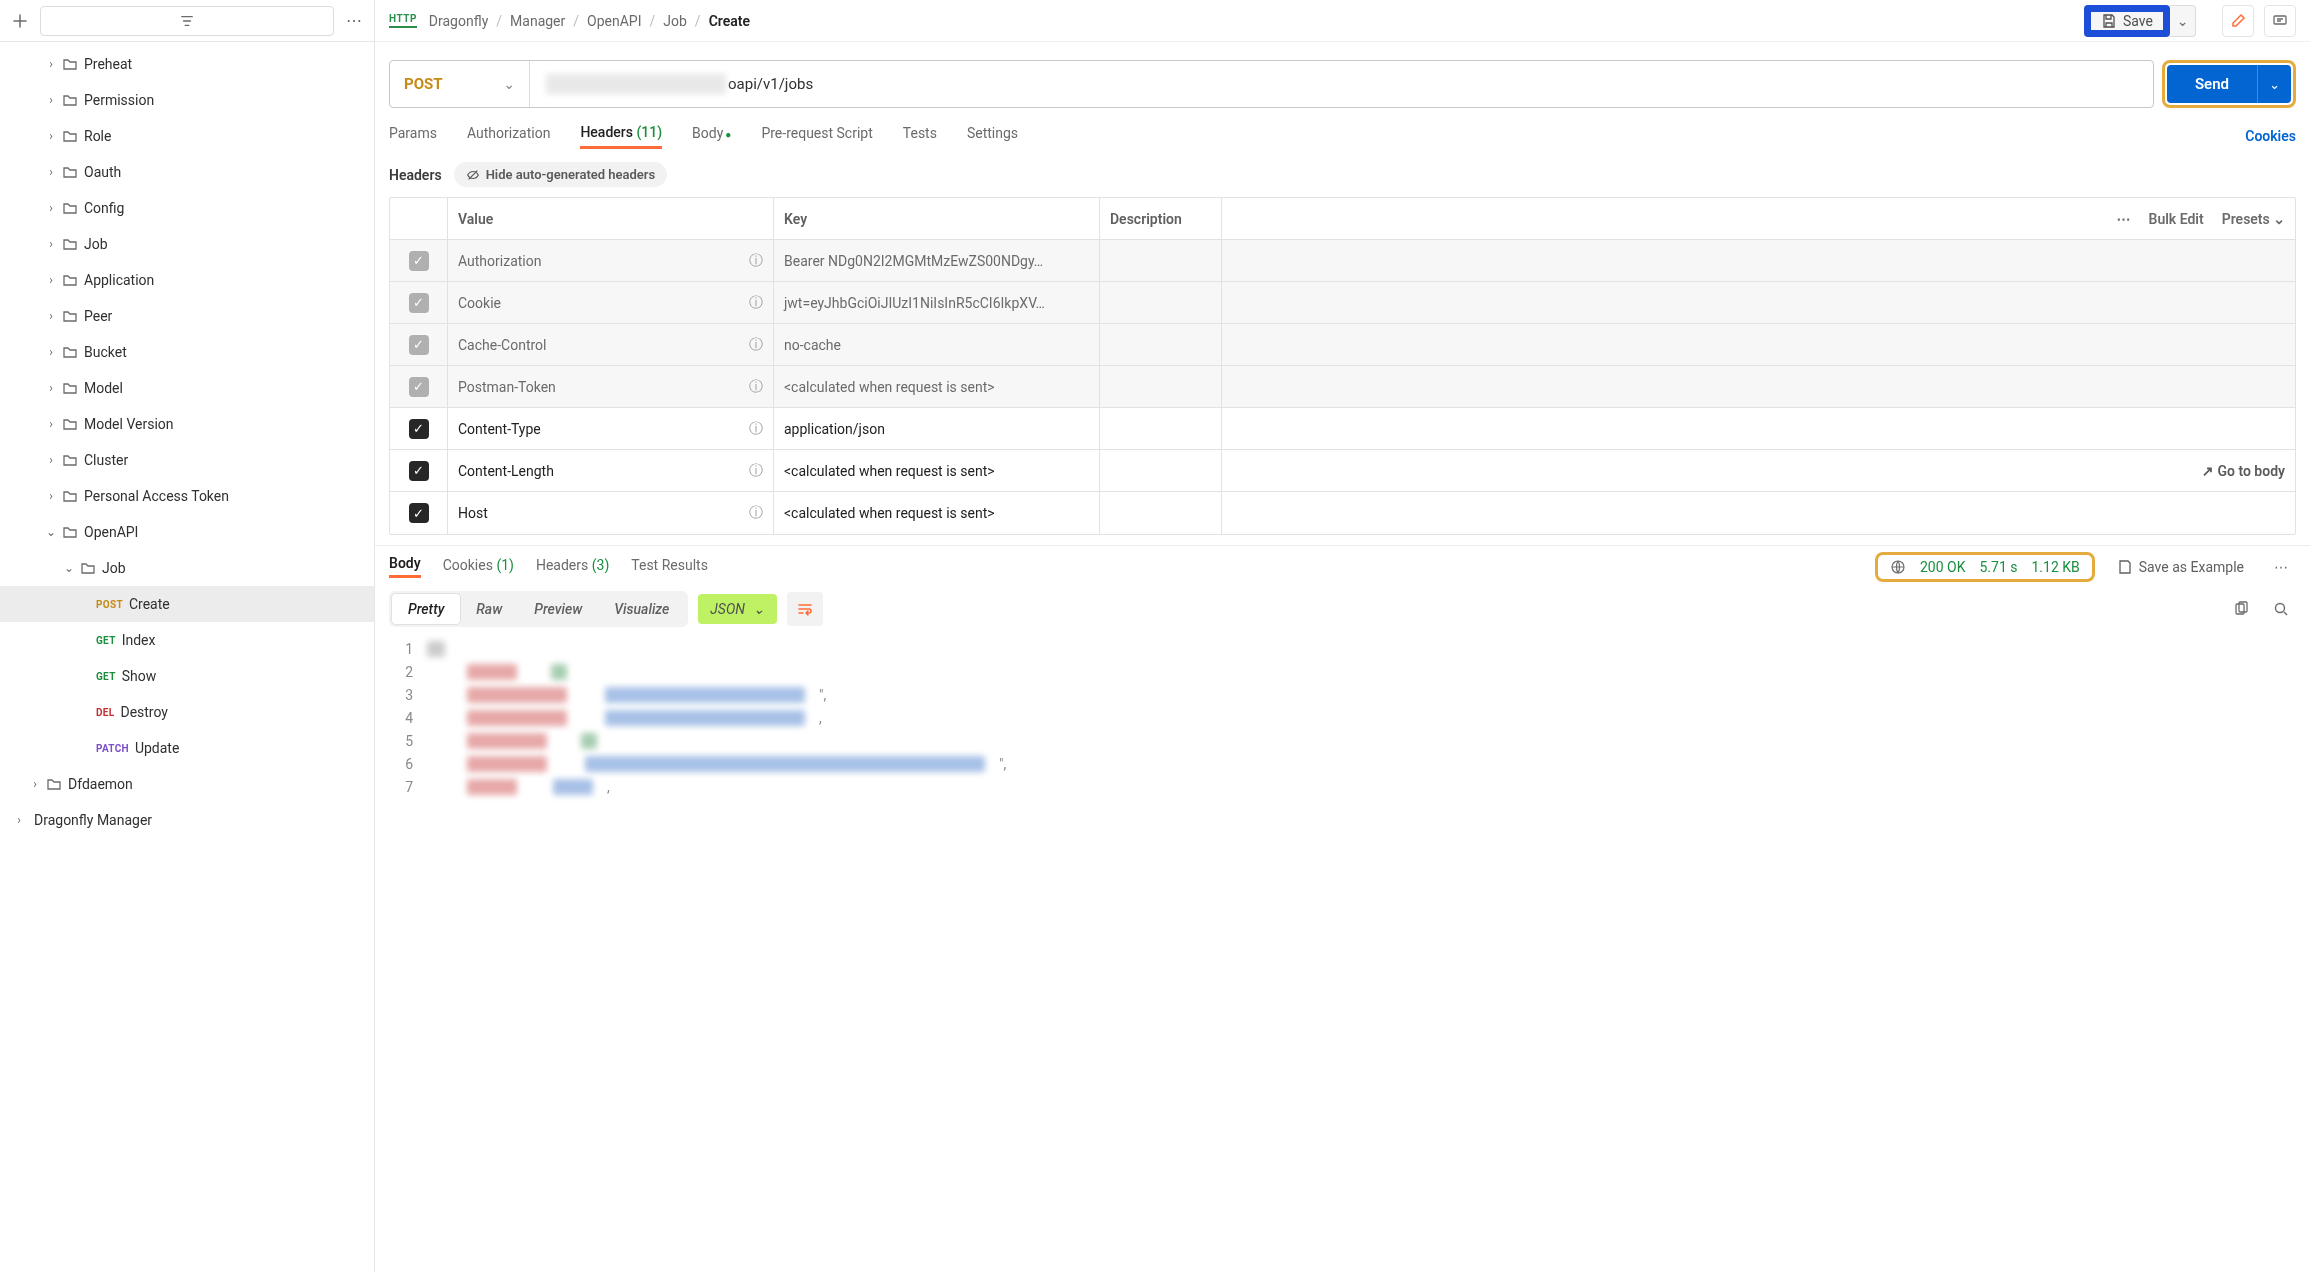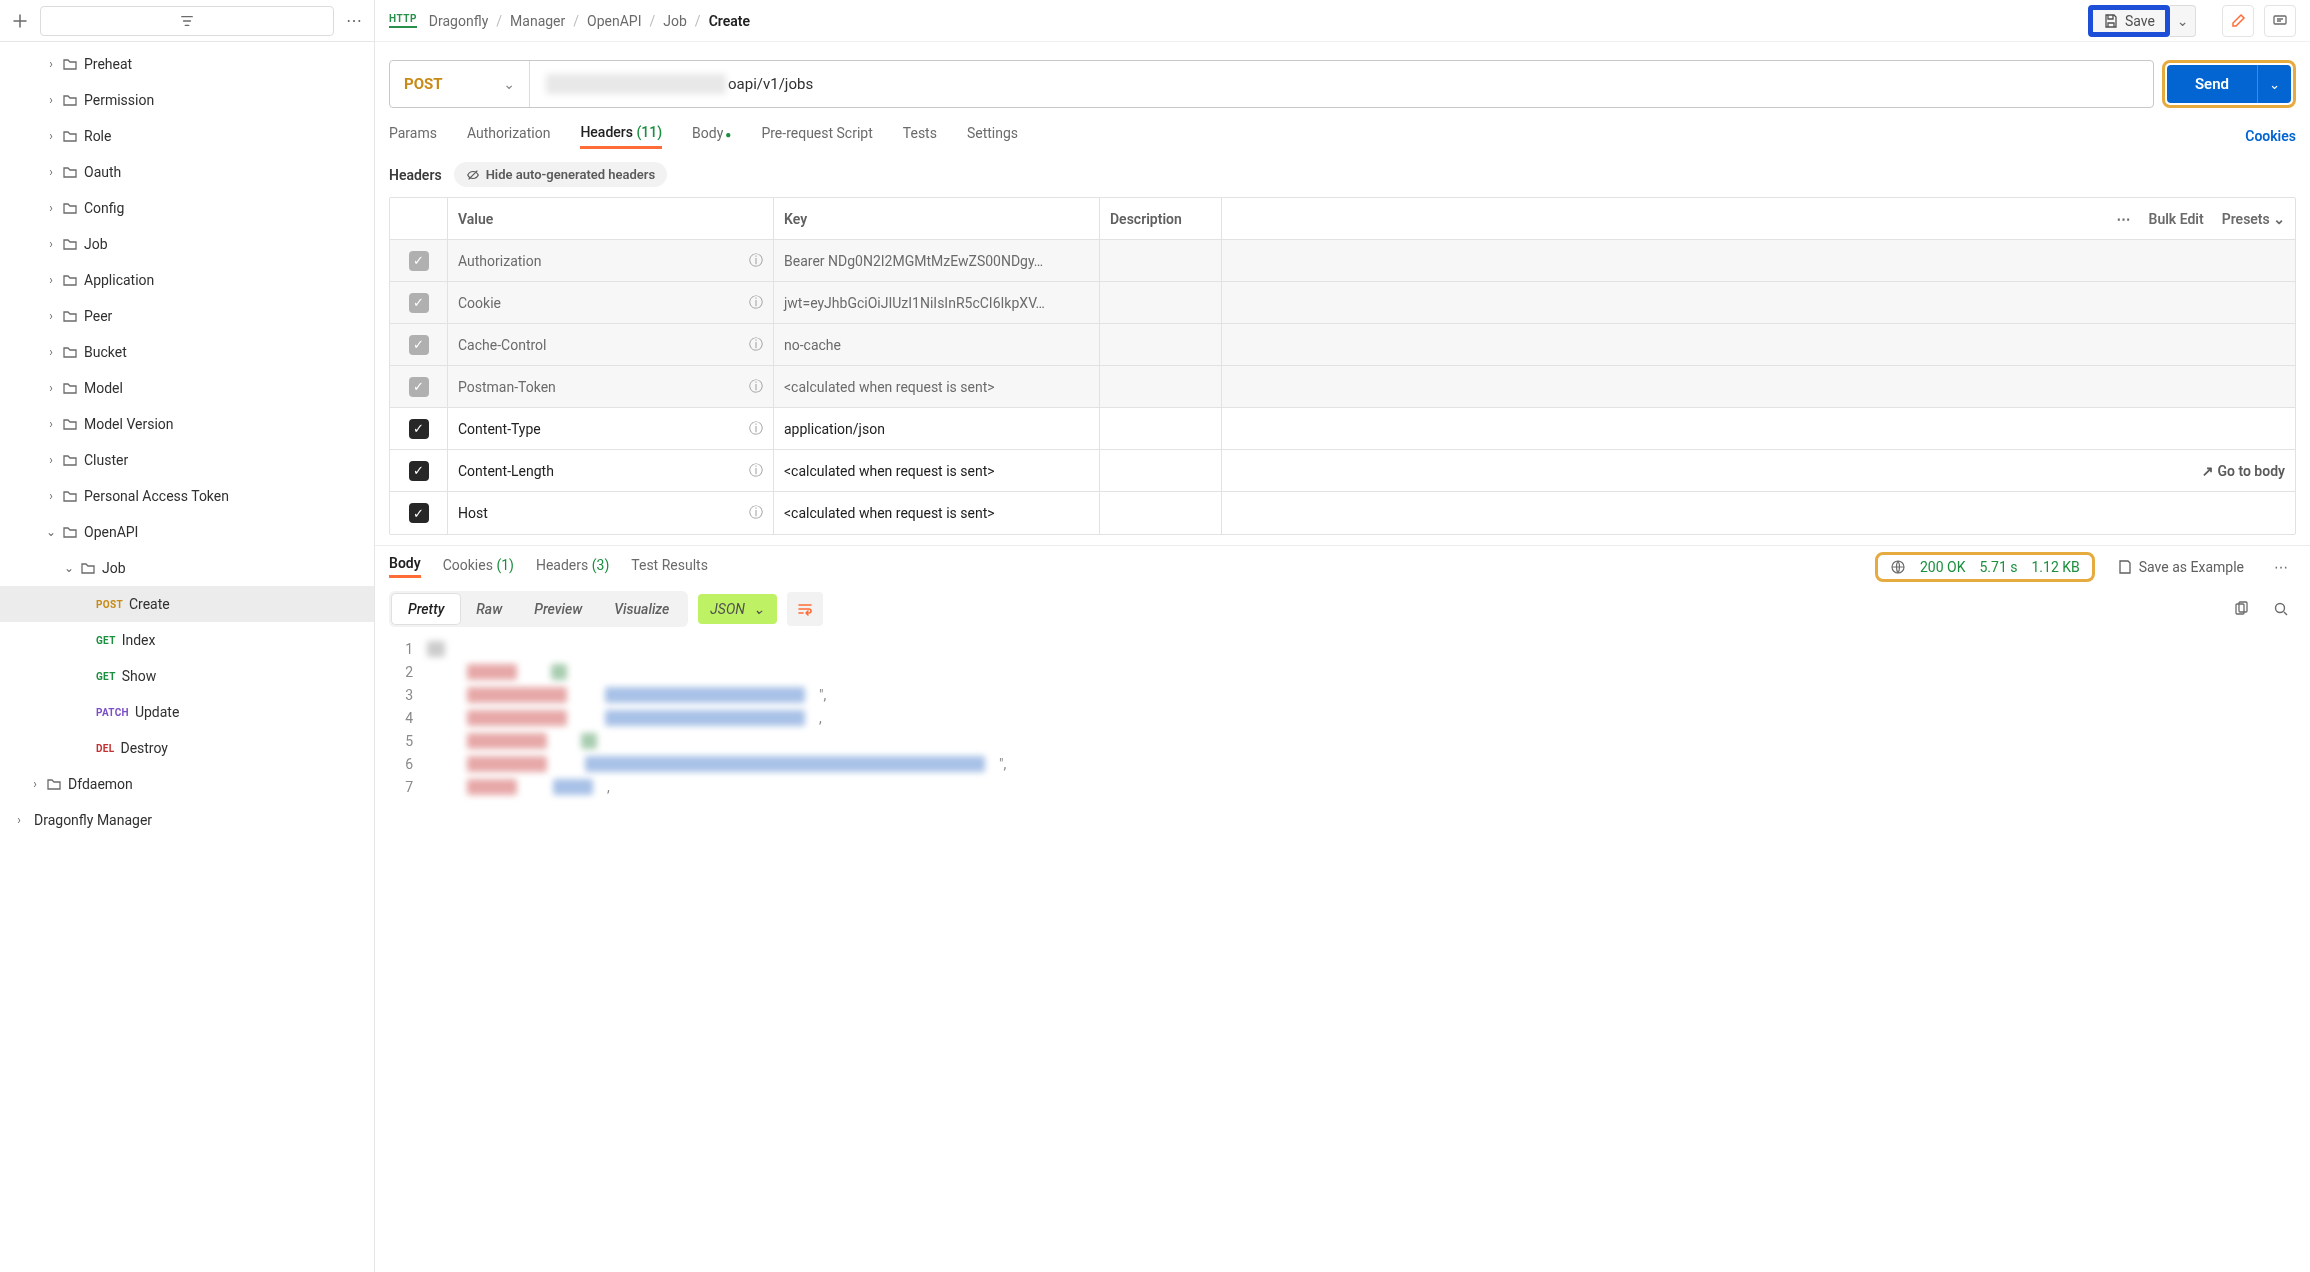--- a/index.html
+++ b/index.html
@@ -21,21 +21,21 @@
 .m-del { color: #c53030; }
 .m-patch { color: #7b4fc7; }
 
 .main { flex: 1; display: flex; flex-direction: column; overflow: hidden; }
 .topbar { display: flex; align-items: center; height: 42px; border-bottom: 1px solid #f0f0f0; padding: 0 14px; gap: 12px; }
 .http-tag { font-size: 10px; font-weight: 700; color: #2a8f4a; border-bottom: 2px solid #2a8f4a; padding-bottom: 2px; letter-spacing: .5px; text-align: center; }
 .breadcrumb { flex: 1; display: flex; align-items: center; gap: 8px; color: #6b6b6b; }
 .breadcrumb .sep { color: #bdbdbd; }
 .breadcrumb .current { color: #212121; font-weight: 600; }
 .top-actions { display: flex; align-items: center; gap: 10px; }
-.save-btn { display: flex; align-items: center; gap: 6px; height: 32px; padding: 0 10px; border: 5px solid #1d4ed8; border-radius: 4px; background: #f6f6f6; cursor: pointer; color: #505050; }
+.save-btn { display: flex; align-items: center; gap: 6px; height: 32px; padding: 0 10px; border: 7px solid #1d4ed8; border-radius: 4px; background: #f6f6f6; cursor: pointer; color: #505050; }
 .chev-down { width: 26px; height: 32px; border: 1px solid #dcdcdc; border-left: none; border-radius: 0 4px 4px 0; display: flex; align-items: center; justify-content: center; color: #6b6b6b; background: #f6f6f6; margin-left: -10px; }
 .icon-btn { width: 32px; height: 32px; border: 1px solid #e4e4e4; border-radius: 4px; display: flex; align-items: center; justify-content: center; cursor: pointer; color: #6b6b6b; }
 .goto-icon { color: #ff6c37; }
 
 .req-row { display: flex; align-items: stretch; padding: 18px 14px 6px; gap: 8px; }
 .req-box { flex: 1; display: flex; border: 1px solid #c8c8c8; border-radius: 4px; height: 48px; overflow: hidden; }
 .method-select { width: 140px; border-right: 1px solid #dcdcdc; padding: 0 14px; display: flex; align-items: center; justify-content: space-between; cursor: pointer; }
 .method-label { font-weight: 700; color: #c78a16; font-size: 15px; }
 .url-input { flex: 1; padding: 0 16px; display: flex; align-items: center; font-size: 15px; color: #303030; }
 .url-blur { display: inline-block; width: 180px; height: 20px; background: #e8e8e8; filter: blur(3px); margin-right: 2px; }
@@ -280,27 +280,27 @@
         <span class="method-badge m-get">GET</span>
         <span>Index</span>
       </div>
     <div class="tree-item">
         <span class="tree-spacer" style="width:86px"></span>
         <span class="method-badge m-get">GET</span>
         <span>Show</span>
       </div>
     <div class="tree-item">
         <span class="tree-spacer" style="width:86px"></span>
+        <span class="method-badge m-del">DEL</span>
+        <span>Destroy</span>
+      </div>
+    <div class="tree-item">
+        <span class="tree-spacer" style="width:86px"></span>
         <span class="method-badge m-patch">PATCH</span>
         <span>Update</span>
-      </div>
-    <div class="tree-item">
-        <span class="tree-spacer" style="width:86px"></span>
-        <span class="method-badge m-del">DEL</span>
-        <span>Destroy</span>
       </div>
 
     <div class="tree-item">
         <span class="tree-spacer" style="width:16px"></span>
         <span class="tree-chevron">›</span>
         <span class="folder-icon">
           <svg width="16" height="16" viewBox="0 0 16 16">
             <path d="M2 4h4l2 2h6v7H2z" fill="none" stroke="currentColor" stroke-width="1.3"></path>
           </svg>
         </span>

